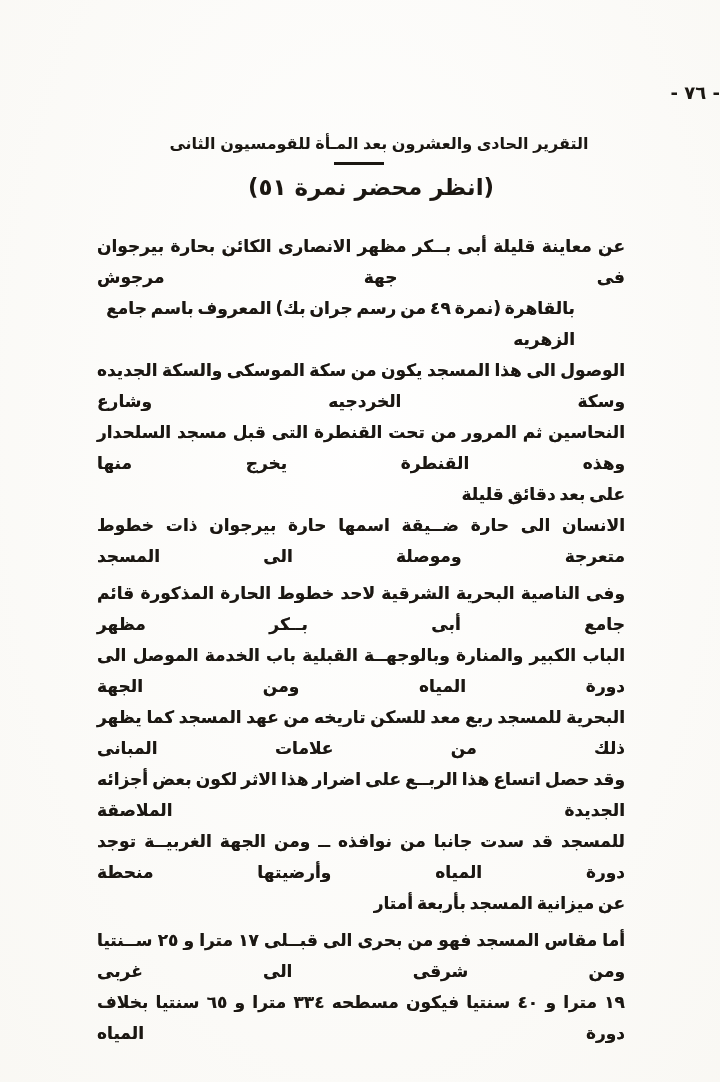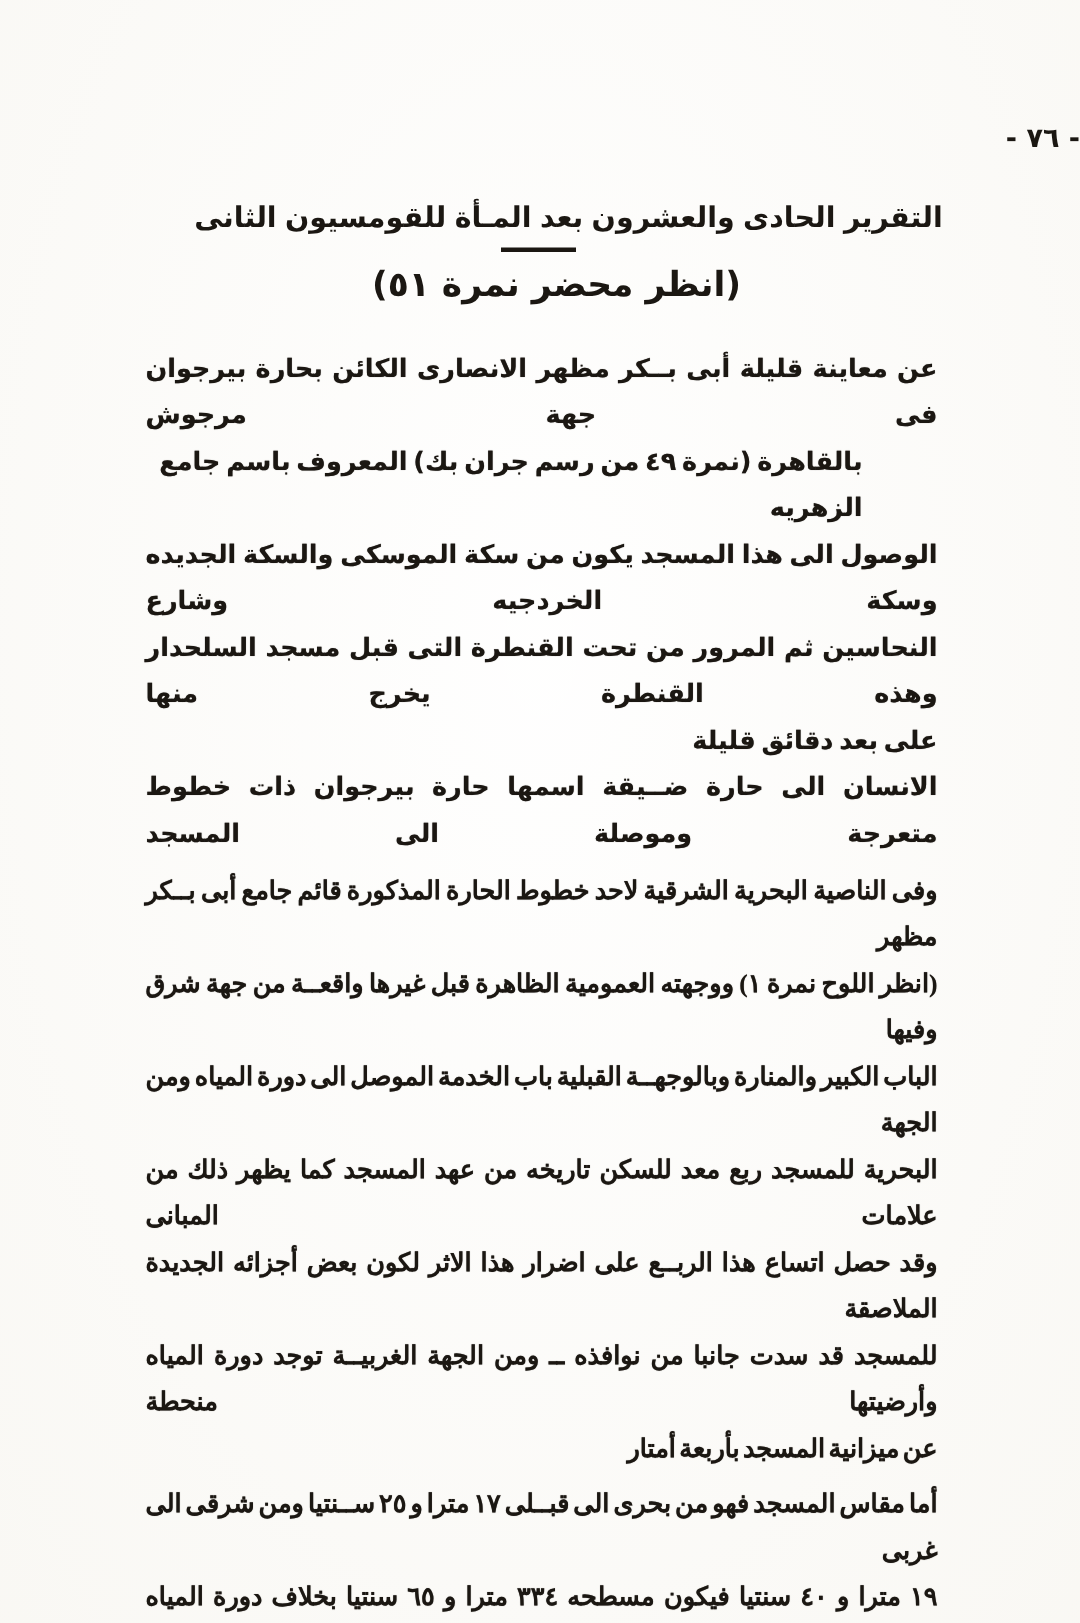--- a/index.html
+++ b/index.html
@@ -31,21 +31,21 @@
   }
   .report-header {
     position: absolute;
     top: 134px;
     right: 95px;
     width: 528px;
     direction: rtl;
   }
   .report-title {
     text-align: center;
-    font-size: 19px;
+    font-size: 16px;
     font-weight: 700;
     position: relative;
     left: 18px; 
     word-spacing: -1px;
     white-space: nowrap;
   }
   .title-rule {
     width: 50px;
     height: 3px;
     background: #1b1712;
@@ -66,21 +66,21 @@
     top: 231px;
     right: 95px;
     width: 528px;
     direction: rtl;
     font-size: 17px;
     font-weight: 700;
     word-spacing: -2px;
     text-shadow: 0 0 0.5px rgba(27,23,18,0.65);
   }
   .para { margin: 0; }
-  .para + .para.gap-md { margin-top: 6px; font-family: Liberation Serif, serif; }
+  .para + .para.gap-md { margin-top: 6px; }
   .line {
     line-height: 31px;
     text-align: justify;
     text-align-last: justify;
     white-space: normal;
   }
   .line.last {
     text-align: right;
     text-align-last: right;
   }
@@ -106,21 +106,20 @@
 
   <div class="para">
     <div class="line">الوصول الى هذا المسجد يكون من سكة الموسكى والسكة الجديده وسكة الخردجيه وشارع</div>
     <div class="line">النحاسين ثم المرور من تحت القنطرة التى قبل مسجد السلحدار وهذه القنطرة يخرج منها</div>
     <div class="line last">على بعد دقائق قليلة</div>
     <div class="line">الانسان الى حارة ضــيقة اسمها حارة بيرجوان ذات خطوط متعرجة وموصلة الى المسجد</div>
   </div>
 
   <div class="para gap-md">
     <div class="line">وفى الناصية البحرية الشرقية لاحد خطوط الحارة المذكورة قائم جامع أبى بــكر مظهر</div>
-    <div class="line">(انظر اللوح نمرة ١) ووجهته العمومية الظاهرة قبل غيرها واقعــة من جهة شرق وفيها</div>
     <div class="line">الباب الكبير والمنارة وبالوجهــة القبلية باب الخدمة الموصل الى دورة المياه ومن الجهة</div>
     <div class="line">البحرية للمسجد ربع معد للسكن تاريخه من عهد المسجد كما يظهر ذلك من علامات المبانى</div>
     <div class="line">وقد حصل اتساع هذا الربــع على اضرار هذا الاثر لكون بعض أجزائه الجديدة الملاصقة</div>
     <div class="line">للمسجد قد سدت جانبا من نوافذه ــ ومن الجهة الغربيــة توجد دورة المياه وأرضيتها منحطة</div>
     <div class="line last">عن ميزانية المسجد بأربعة أمتار</div>
   </div>
 
   <div class="para gap-md">
     <div class="line">أما مقاس المسجد فهو من بحرى الى قبــلى ١٧ مترا و ٢٥ ســنتيا ومن شرقى الى غربى</div>
     <div class="line">١٩ مترا و ٤٠ سنتيا فيكون مسطحه ٣٣٤ مترا و ٦٥ سنتيا بخلاف دورة المياه</div>

